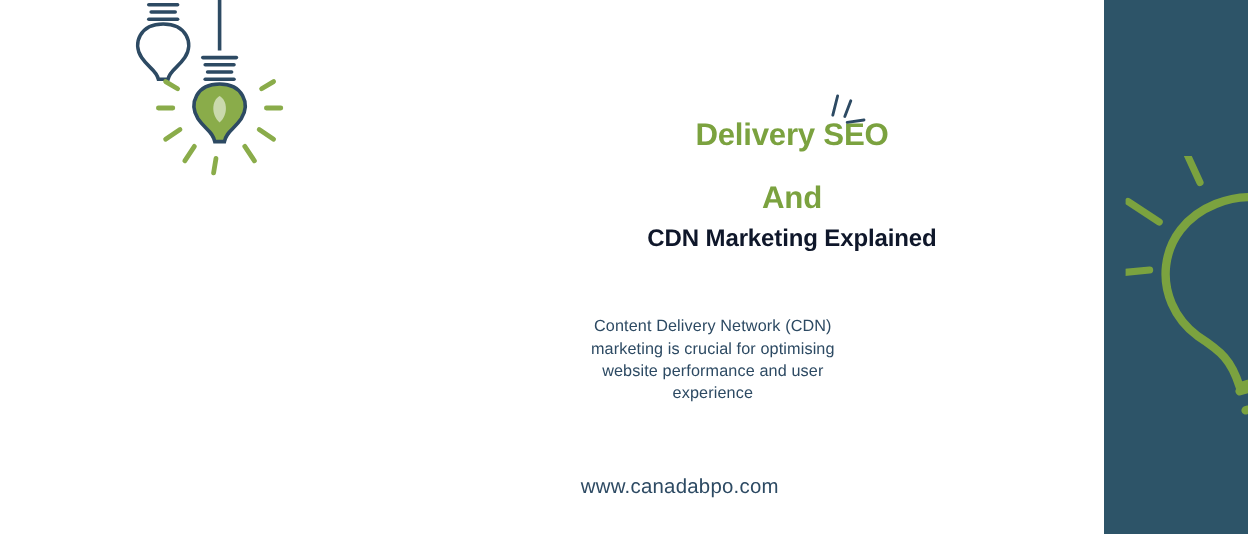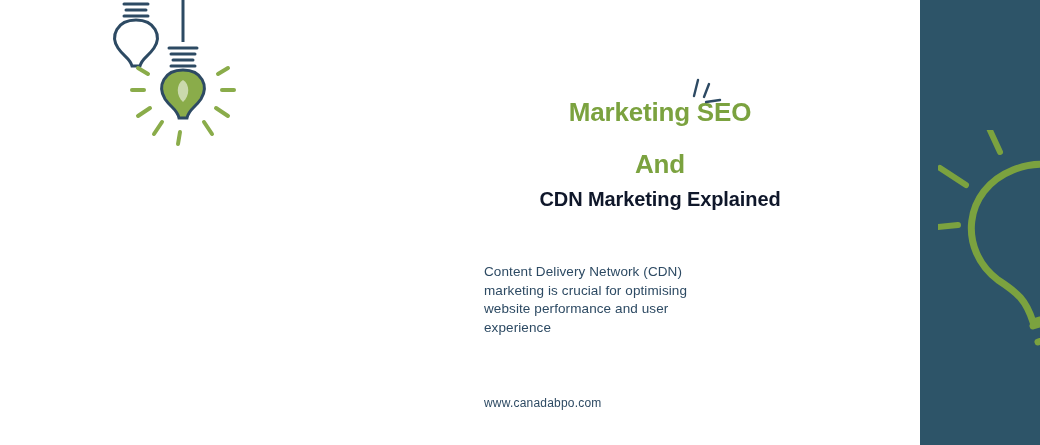--- a/index.html
+++ b/index.html
@@ -84,26 +84,27 @@
     left: 484px;
     top: 263px;
     width: 220px;
     font-size: 13.5px;
     line-height: 18.6px;
     color: #2d4a63;
     letter-spacing: 0.1px;
   }
   .body-copy p {
     margin: 0;
+    text-align: center;
   }
   .site-url {
     position: absolute;
     left: 484px;
     top: 396px;
-    font-size: 12px;
+    font-size: 17px;
     color: #2d4a63;
     letter-spacing: 0.2px;
     text-decoration: none;
   }
 </style>
 </head>
 <body>
 
 <div class="canvas">
 
@@ -157,21 +158,21 @@
 
   <div class="headline-wrap">
     <div class="spark">
       <svg width="46" height="30" viewBox="0 0 46 30" fill="none" xmlns="http://www.w3.org/2000/svg">
         <path d="M6 2 L2 18" stroke="#2d4a63" stroke-width="2.4" stroke-linecap="round"></path>
         <path d="M17 6 L12 19" stroke="#2d4a63" stroke-width="2.4" stroke-linecap="round"></path>
         <path d="M14 24 L28 22" stroke="#2d4a63" stroke-width="2.4" stroke-linecap="round"></path>
       </svg>
     </div>
     <h1 class="title-main">
-      <span>Marketing SEO</span>
+      <span>Delivery SEO</span>
       <span class="line2">And</span>
     </h1>
     <h2 class="title-sub">CDN Marketing Explained</h2>
   </div>
 
   <div class="body-copy">
     <p>Content Delivery Network (CDN) marketing is crucial for optimising website performance and user experience</p>
   </div>
 
   <a class="site-url" href="#">www.canadabpo.com</a>

